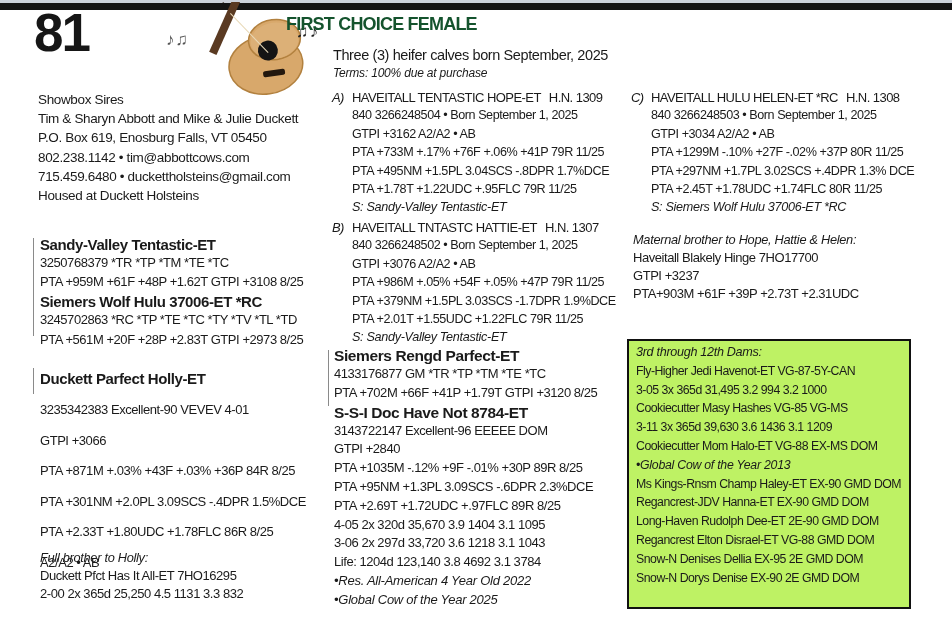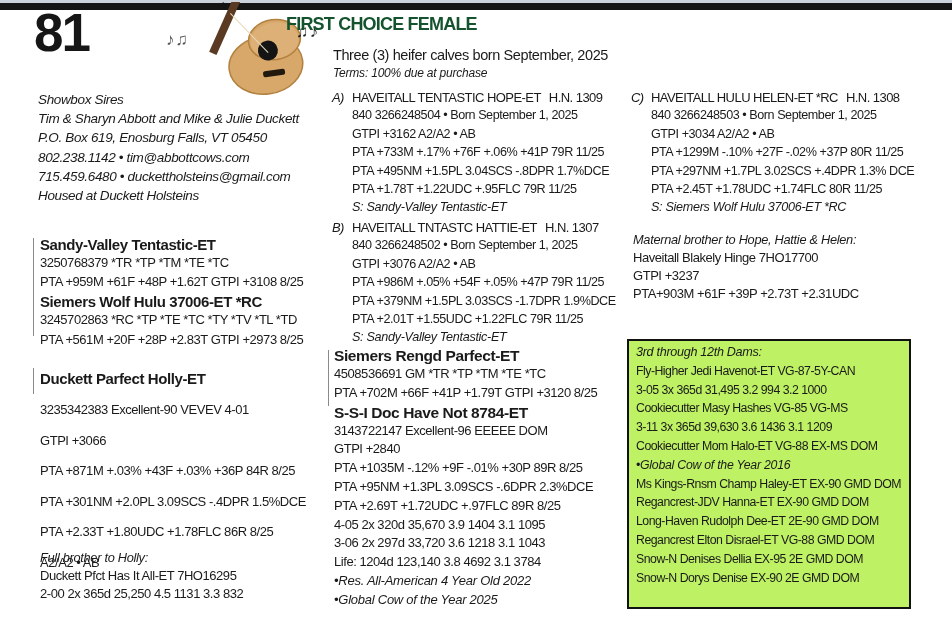--- a/index.html
+++ b/index.html
@@ -12,21 +12,21 @@
 
   .top-strip { top:0; left:0; width:952px; height:3px; background:#ccd2db; }
   .top-rule  { top:3px; left:0; width:952px; height:7px; background:#141414; }
 
   .lot-number { left:34px; top:6px; font-size:53px; font-weight:bold; letter-spacing:-2px; color:#161616; line-height:1; }
 
   .page-title { left:286px; top:14px; font-size:18px; font-weight:bold; letter-spacing:-0.8px; white-space:nowrap; color:#14532d; }
   .subtitle   { left:333px; top:47px; font-size:14.5px; letter-spacing:-0.4px; white-space:nowrap; }
   .terms      { left:333px; top:66px; font-size:12px; font-style:italic; letter-spacing:-0.2px; white-space:nowrap; }
 
-  .consignor { left:38px; top:90px; font-size:13.5px; font-style:italic; line-height:19.2px; letter-spacing:-0.35px; }
+  .consignor { left:38px; top:90px; font-size:13.5px; line-height:19.2px; letter-spacing:-0.35px; }
 
   .rule-v { width:1px; background:#8a8a8a; }
 
   .sire-block { left:40px; top:236px; width:292px; }
   .sire-name  { font-size:15px; font-weight:bold; letter-spacing:-0.4px; white-space:nowrap; height:19px; }
   .pl         { font-size:13px; letter-spacing:-0.45px; white-space:nowrap; height:19.2px; }
 
   .dam-block  { left:40px; top:370px; width:292px; }
   .dam-name   { font-size:15px; font-weight:bold; letter-spacing:-0.4px; white-space:nowrap; height:20px; }
   .dam-block .pl { height:18.6px;margin-top:12px; }
@@ -165,21 +165,21 @@
     <div class="cl">840 3266248503  •  Born September 1, 2025</div>
     <div class="cl">GTPI +3034    A2/A2  •  AB</div>
     <div class="cl">PTA +1299M -.10% +27F -.02% +37P 80R 11/25</div>
     <div class="cl">PTA +297NM +1.7PL 3.02SCS +.4DPR 1.3% DCE</div>
     <div class="cl">PTA +2.45T +1.78UDC +1.74FLC 80R 11/25</div>
     <div class="cl sline">S: Siemers Wolf Hulu 37006-ET *RC</div>
   </div>
 
   <div class="abs granddams">
     <div class="gd-name">Siemers Rengd Parfect-ET</div>
-    <div class="pl">4508536691  GM  *TR *TP *TM *TE *TC</div>
+    <div class="pl">4133176877  GM  *TR *TP *TM *TE *TC</div>
     <div class="pl">PTA +702M +66F +41P +1.79T GTPI +3120 8/25</div>
     <div class="gd-name">S-S-I Doc Have Not 8784-ET</div>
     <div class="pl">3143722147    Excellent-96 EEEEE DOM</div>
     <div class="pl">GTPI +2840</div>
     <div class="pl">PTA +1035M -.12% +9F -.01% +30P 89R 8/25</div>
     <div class="pl">PTA +95NM +1.3PL 3.09SCS -.6DPR 2.3%DCE</div>
     <div class="pl">PTA +2.69T +1.72UDC +.97FLC 89R 8/25</div>
     <div class="pl">4-05  2x  320d  35,670  3.9  1404  3.1  1095</div>
     <div class="pl">3-06  2x  297d  33,720  3.6  1218  3.1  1043</div>
     <div class="pl">Life:    1204d  123,140  3.8  4692  3.1  3784</div>
@@ -194,21 +194,21 @@
     <div class="pl">PTA+903M +61F +39P +2.73T +2.31UDC</div>
   </div>
 
   <div class="abs dams-box">
     <div class="dams-box-title">3rd through 12th Dams:</div>
     <div class="dbl">Fly-Higher Jedi Havenot-ET VG-87-5Y-CAN</div>
     <div class="dbl">3-05  3x  365d  31,495  3.2  994  3.2  1000</div>
     <div class="dbl">Cookiecutter Masy Hashes VG-85 VG-MS</div>
     <div class="dbl">3-11  3x  365d  39,630  3.6  1436  3.1  1209</div>
     <div class="dbl">Cookiecutter Mom Halo-ET VG-88 EX-MS DOM</div>
-    <div class="dbl it">•Global Cow of the Year 2016</div>
+    <div class="dbl it">•Global Cow of the Year 2013</div>
     <div class="dbl">Ms Kings-Rnsm Champ Haley-ET EX-90 GMD DOM</div>
     <div class="dbl">Regancrest-JDV Hanna-ET EX-90 GMD DOM</div>
     <div class="dbl">Long-Haven Rudolph Dee-ET 2E-90 GMD DOM</div>
     <div class="dbl">Regancrest Elton Disrael-ET VG-88 GMD DOM</div>
     <div class="dbl">Snow-N Denises Dellia EX-95 2E GMD DOM</div>
     <div class="dbl">Snow-N Dorys Denise EX-90 2E GMD DOM</div>
   </div>
 
 </div>
 

